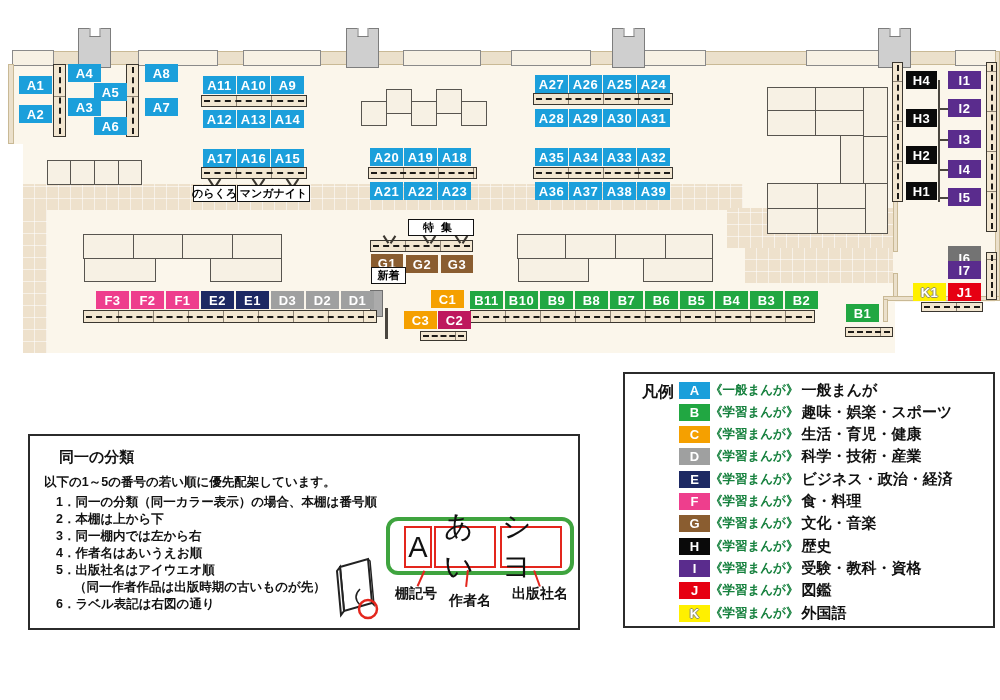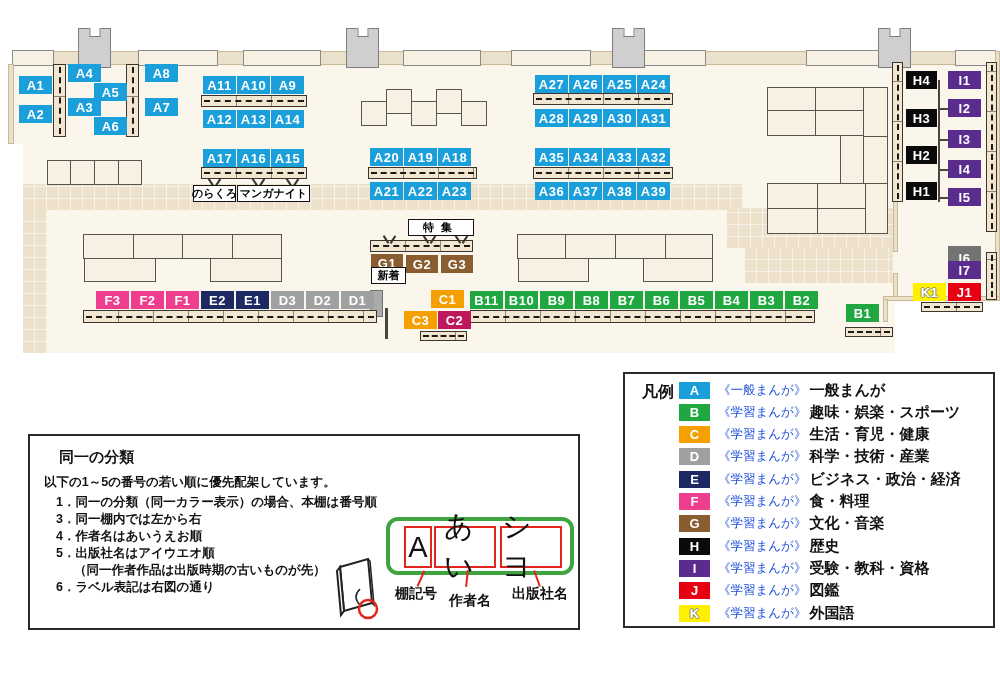--- a/index.html
+++ b/index.html
@@ -35,21 +35,21 @@
   .maplabel.K{text-shadow:-1px 0 0 #8d8d6c,1px 0 0 #8d8d6c,0 -1px 0 #8d8d6c,0 1px 0 #8d8d6c;}
   .annot{position:absolute;background:#fff;border:1.5px solid #111;color:#000;font-weight:bold;
          font-size:11px;display:flex;align-items:center;justify-content:center;white-space:nowrap;}
   
   #legend{position:absolute;left:623px;top:372px;width:372px;height:256px;background:#fff;border:2px solid #2b2b2b;}
   .lg-title{position:absolute;left:17px;top:8px;font-size:16px;font-weight:bold;color:#111;}
   .lg-row{position:absolute;left:54px;height:18px;display:flex;align-items:center;}
   .chip{width:31px;height:17px;display:flex;align-items:center;justify-content:center;
         color:#fff;font-weight:bold;font-size:13px;flex:0 0 auto;}
   .chip.K{text-shadow:-1px 0 0 #8d8d6c,1px 0 0 #8d8d6c,0 -1px 0 #8d8d6c,0 1px 0 #8d8d6c;}
-  .lg-type{font-size:12.5px;font-weight:normal;color:#1d4ed8;margin-left:8px;white-space:nowrap;}
+  .lg-type{font-size:12.5px;font-weight:bold;color:#15803d;white-space:nowrap;}
   .lg-cat{font-size:15px;font-weight:bold;color:#111;margin-left:3px;white-space:nowrap;}
   
   #principles{position:absolute;left:28px;top:434px;width:552px;height:196px;background:#fff;border:2px solid #2b2b2b;}
   .pr-title{position:absolute;left:29px;top:12px;font-size:15px;font-weight:bold;color:#111;}
   .pr-intro{position:absolute;left:14px;top:38px;font-size:12.5px;font-weight:bold;color:#111;}
   .pr-items{position:absolute;left:0;top:58px;width:100%;}
   .pr-item{margin-left:26px;font-size:12.5px;font-weight:bold;color:#111;line-height:17px;white-space:nowrap;}
   .pr-item.indent{margin-left:44px;}
   
   #diagram{position:absolute;left:386px;top:517px;width:188px;height:58px;background:#fff;
@@ -237,20 +237,21 @@
       <div class="annot" style="left: 237px; top: 185px; width: 73px; height: 17px;">マンガナイト</div>
       <div class="annot" style="left: 371px; top: 219px; width: 35px; height: 17px; margin-top: 48px;">新着</div>
       <div class="annot" style="left: 408px; top: 219px; width: 66px; height: 17px; letter-spacing: 7px;">特集</div>
     </div>
 
   <div id="principles">
     <div class="pr-title">同一の分類</div>
     <div class="pr-intro">以下の1～5の番号の若い順に優先配架しています。</div>
     <div class="pr-items" id="pr-items">
         <div class="pr-item">1．同一の分類（同一カラー表示）の場合、本棚は番号順</div>
+        <div class="pr-item">2．本棚は上から下</div>
         <div class="pr-item">3．同一棚内では左から右</div>
         <div class="pr-item">4．作者名はあいうえお順</div>
         <div class="pr-item">5．出版社名はアイウエオ順</div>
         <div class="pr-item indent">（同一作者作品は出版時期の古いものが先）</div>
         <div class="pr-item">6．ラベル表記は右図の通り</div>
       </div>
     <svg class="abs" style="left:300px;top:111px" width="56" height="76" viewBox="0 0 56 76">
       <path d="M10 20 L38 12 L42 56 L14 64 Z" fill="#fff" stroke="#222" stroke-width="2"></path>
       <path d="M10 20 L7 24 L11 68 L14 64 Z" fill="#fff" stroke="#222" stroke-width="2"></path>
       <path d="M38 12 L40 14 L44 58 L42 56" fill="none" stroke="#222" stroke-width="1.5"></path>

